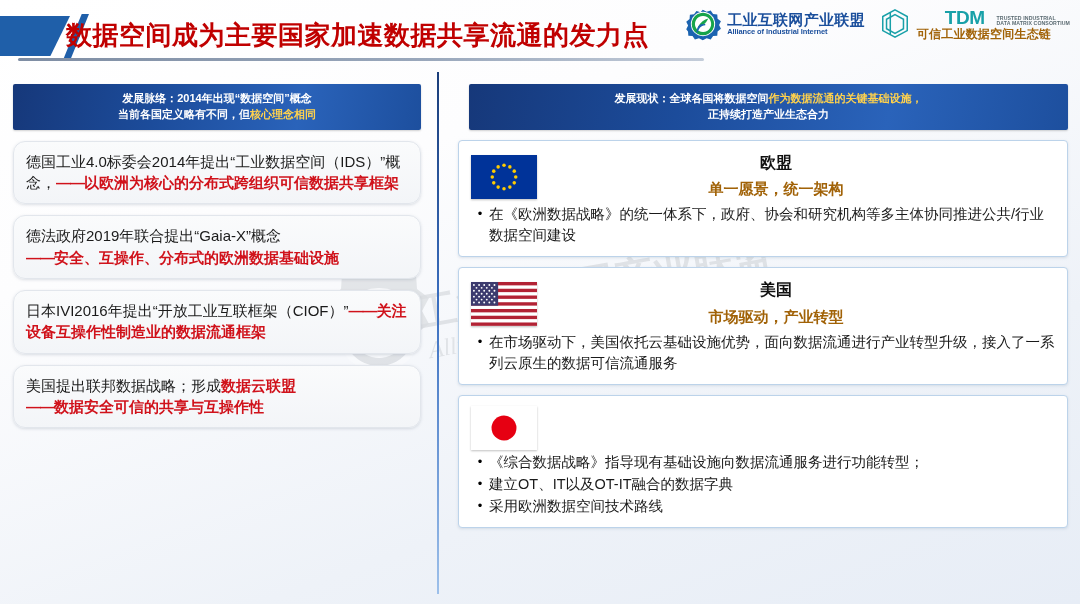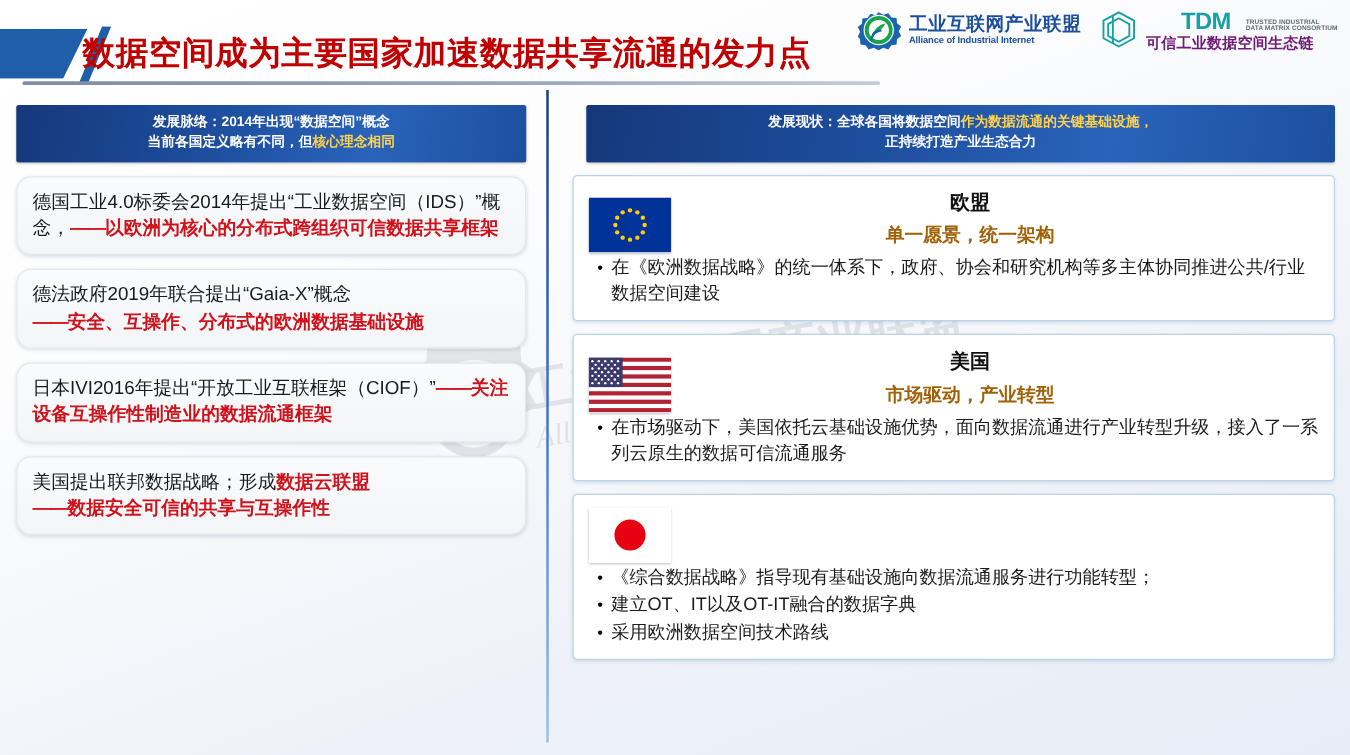--- a/index.html
+++ b/index.html
@@ -18,21 +18,21 @@
     position: absolute;
     left: 270px; top: 250px;
     width: 500px; height: 160px;
     pointer-events: none;
     opacity: 0.30;
     z-index: 1;
   }
   .wm-svg { width: 100%; height: 100%; }
 
   
-  .header { position: absolute; left: 0; top: 15px; width: 1080px; height: 62px; z-index: 3; }
+  .header { position: absolute; left: 0; top: 8px; width: 1080px; height: 62px; z-index: 3; }
   .header-tab {
     position: absolute; left: 0; top: 8px;
     width: 70px; height: 40px;
     background: #1f5fa9;
     clip-path: polygon(0 0, 100% 0, 72% 100%, 0 100%);
   }
   .header-slash {
     position: absolute; left: 63px; top: 6px;
     width: 26px; height: 46px;
     background: #1f5fa9;
@@ -61,21 +61,21 @@
   }
   .logo-block { display: flex; align-items: center; gap: 6px; }
   .logo-aii-text { display: flex; flex-direction: column; line-height: 1.05; }
   .logo-aii-cn { font-size: 15px; font-weight: bold; color: #1b4f9c; letter-spacing: 0.3px; }
   .logo-aii-en { font-size: 7.5px; font-weight: bold; color: #1b4f9c; letter-spacing: -0.1px; }
   .logo-tdm-text { display: flex; flex-direction: column; line-height: 1.05; }
   .tdm-row1 { display: flex; align-items: flex-end; gap: 12px; margin-left: 28px; }
   .tdm-big { font-size: 19px; font-weight: bold; color: #18a0a8; letter-spacing: -0.5px; }
   .tdm-sub { display: flex; flex-direction: column; line-height: 1.0; padding-bottom: 1px; }
   .tdm-sub span { font-size: 5.2px; font-weight: bold; color: #5b6b72; letter-spacing: 0.1px; }
-  .logo-tdm-cn { font-size: 12px; font-weight: bold; color: #701a75; letter-spacing: 0.2px; }
+  .logo-tdm-cn { font-size: 12px; font-weight: bold; color: #a16207; letter-spacing: 0.2px; }
 
   
   .col-divider {
     position: absolute; left: 437px; top: 72px;
     width: 2px; height: 522px;
     background: linear-gradient(180deg, #1b3e7a 0%, #3b6fc0 45%, #9dc0ea 100%);
     z-index: 2;
   }
 
   .left-col { position: absolute; left: 0; top: 70px; width: 434px; height: 534px; z-index: 3; }
@@ -118,21 +118,21 @@
   
   .rcard {
     margin: 10px 6px 0 6px;
     background: #ffffff;
     border: 1px solid #bcd3ea;
     border-radius: 4px;
     box-shadow: 0 1px 3px rgba(120,140,170,0.22);
     padding: 8px 12px 10px 12px;
     position: relative;
   }
-  .rcard-top { display: flex; align-items: flex-end; }
+  .rcard-top { display: flex; align-items: center; }
   .flag-wrap { width: 96px; flex: 0 0 96px; padding-top: 2px; }
   .flag { width: 66px; height: 44px; display: block; box-shadow: 0 1px 2px rgba(0,0,0,0.25); }
   .rcard-titles { flex: 1; text-align: center; padding-right: 70px; }
   .country { font-size: 16px; font-weight: bold; color: #111; line-height: 1.7; }
   .slogan { font-size: 15px; font-weight: bold; color: #a16207; line-height: 1.75; }
   .bullets { margin-top: 2px; }
   .bullet { display: flex; align-items: flex-start; font-size: 14.5px; line-height: 1.45; color: #1a1a1a; margin-top: 1px; }
   .bullet .dot { flex: 0 0 18px; text-align: center; font-size: 13px; line-height: 1.5; color: #000; }
   .bullet .btxt { flex: 1; }
 </style>

